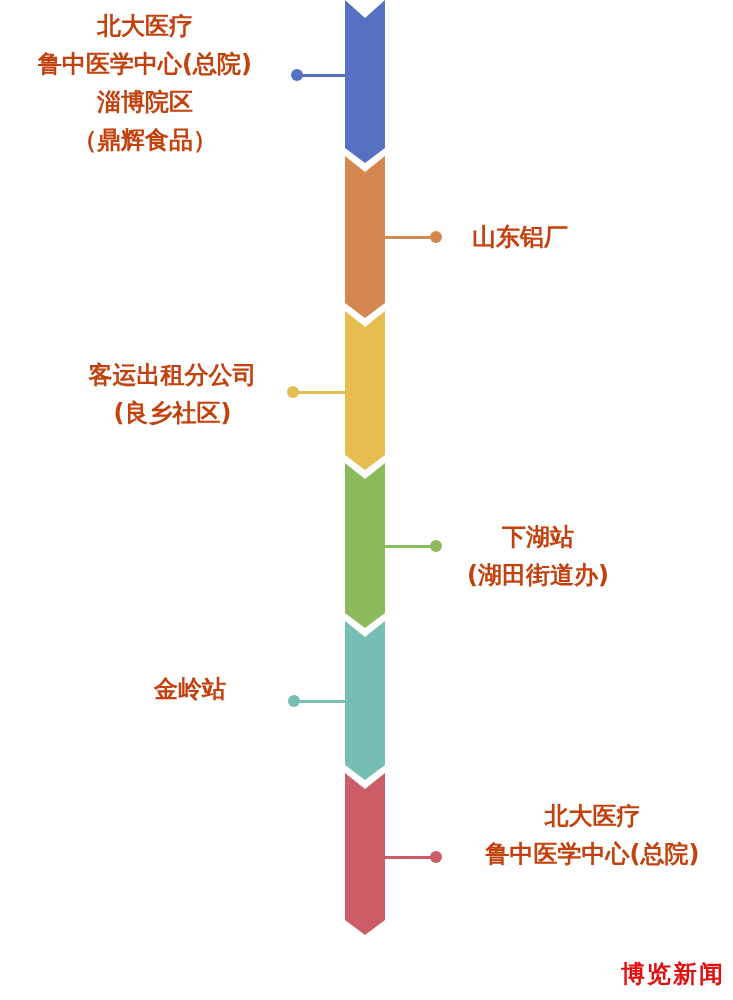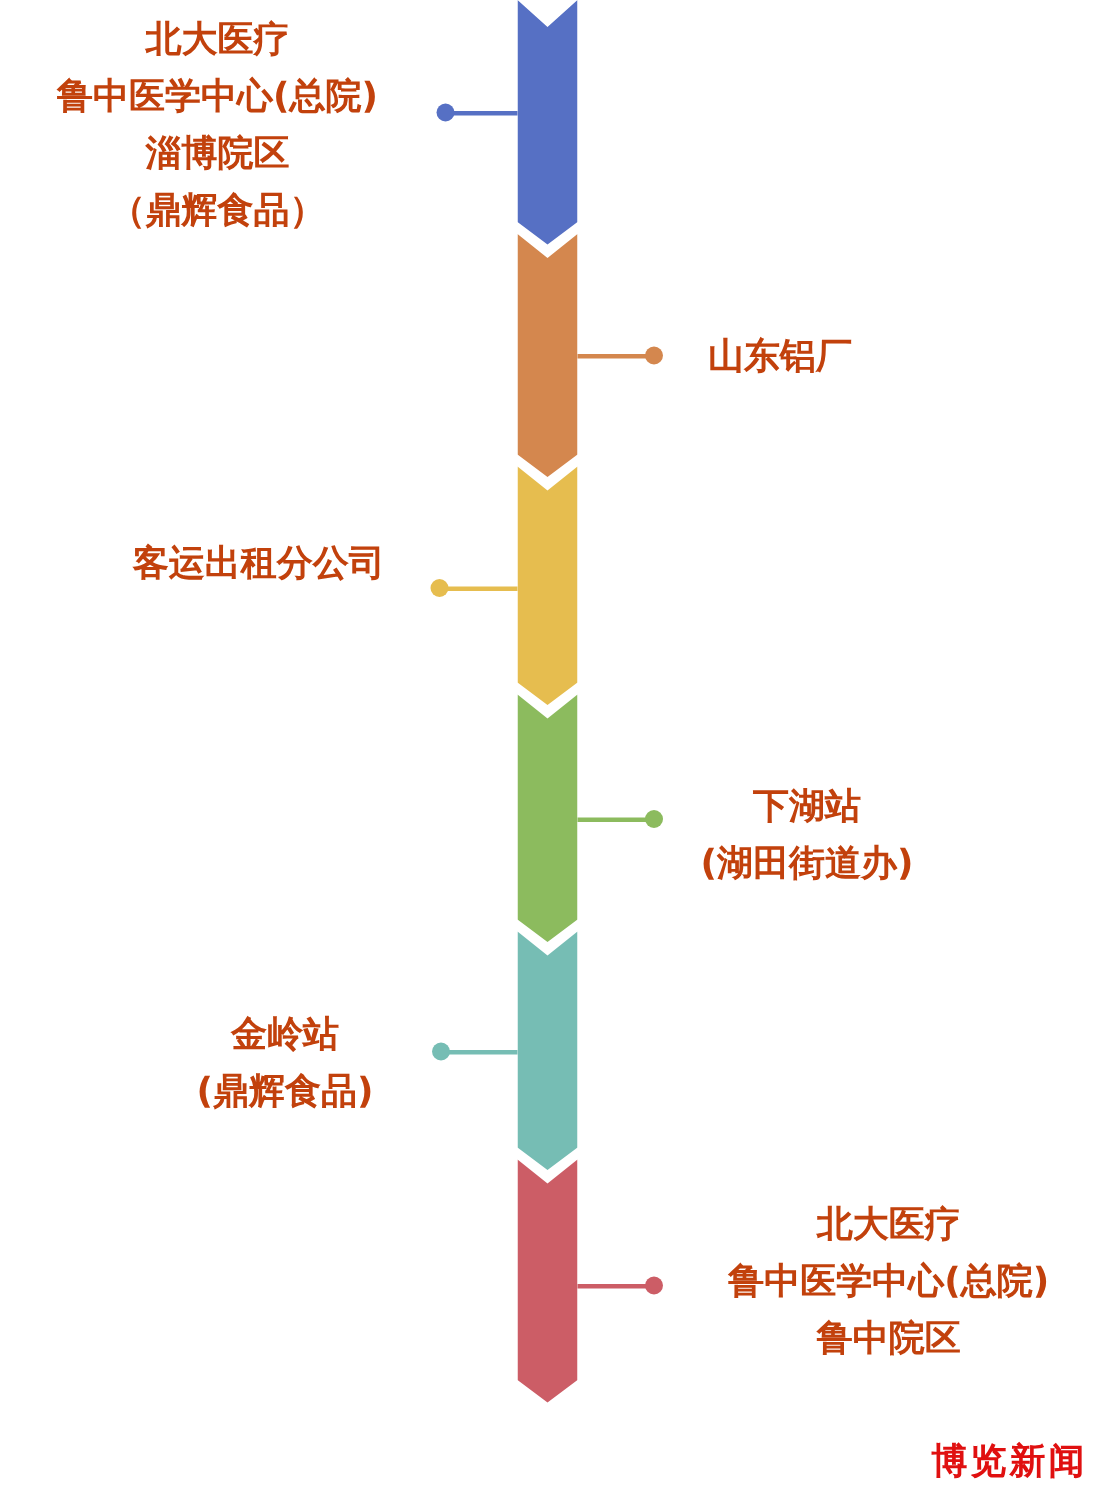--- a/index.html
+++ b/index.html
@@ -42,37 +42,36 @@
 <div class="line" style="left:385px;top:236px;width:50px;background:#d4874e;"></div>
 <div class="dot" style="left:430px;top:231px;background:#d4874e;"></div>
 <div class="label" style="left:455px;top:218px;width:130px;">
   <div>山东铝厂</div>
 </div>
 
 <div class="line" style="left:294px;top:391px;width:51px;background:#e6bd4f;"></div>
 <div class="dot" style="left:287px;top:386px;background:#e6bd4f;"></div>
 <div class="label" style="left:60px;top:356px;width:225px;">
   <div>客运出租分公司</div>
+  <div>(良乡社区)</div>
 </div>
 
 <div class="line" style="left:385px;top:545px;width:50px;background:#8cbb5e;"></div>
 <div class="dot" style="left:430px;top:540px;background:#8cbb5e;"></div>
 <div class="label" style="left:448px;top:518px;width:180px;">
   <div>下湖站</div>
   <div>(湖田街道办)</div>
 </div>
 
 <div class="line" style="left:295px;top:700px;width:50px;background:#76bdb4;"></div>
 <div class="dot" style="left:288px;top:695px;background:#76bdb4;"></div>
 <div class="label" style="left:105px;top:670px;width:170px;text-align:center;">
   <div>金岭站</div>
-  <div>(鼎辉食品)</div>
 </div>
 
 <div class="line" style="left:385px;top:856px;width:50px;background:#cc5d66;"></div>
 <div class="dot" style="left:430px;top:851px;background:#cc5d66;"></div>
 <div class="label" style="left:455px;top:797px;width:275px;">
   <div>北大医疗</div>
   <div>鲁中医学中心(总院)</div>
-  <div>鲁中院区</div>
 </div>
 
 <div class="watermark">博览新闻</div>
 
 </body></html>

